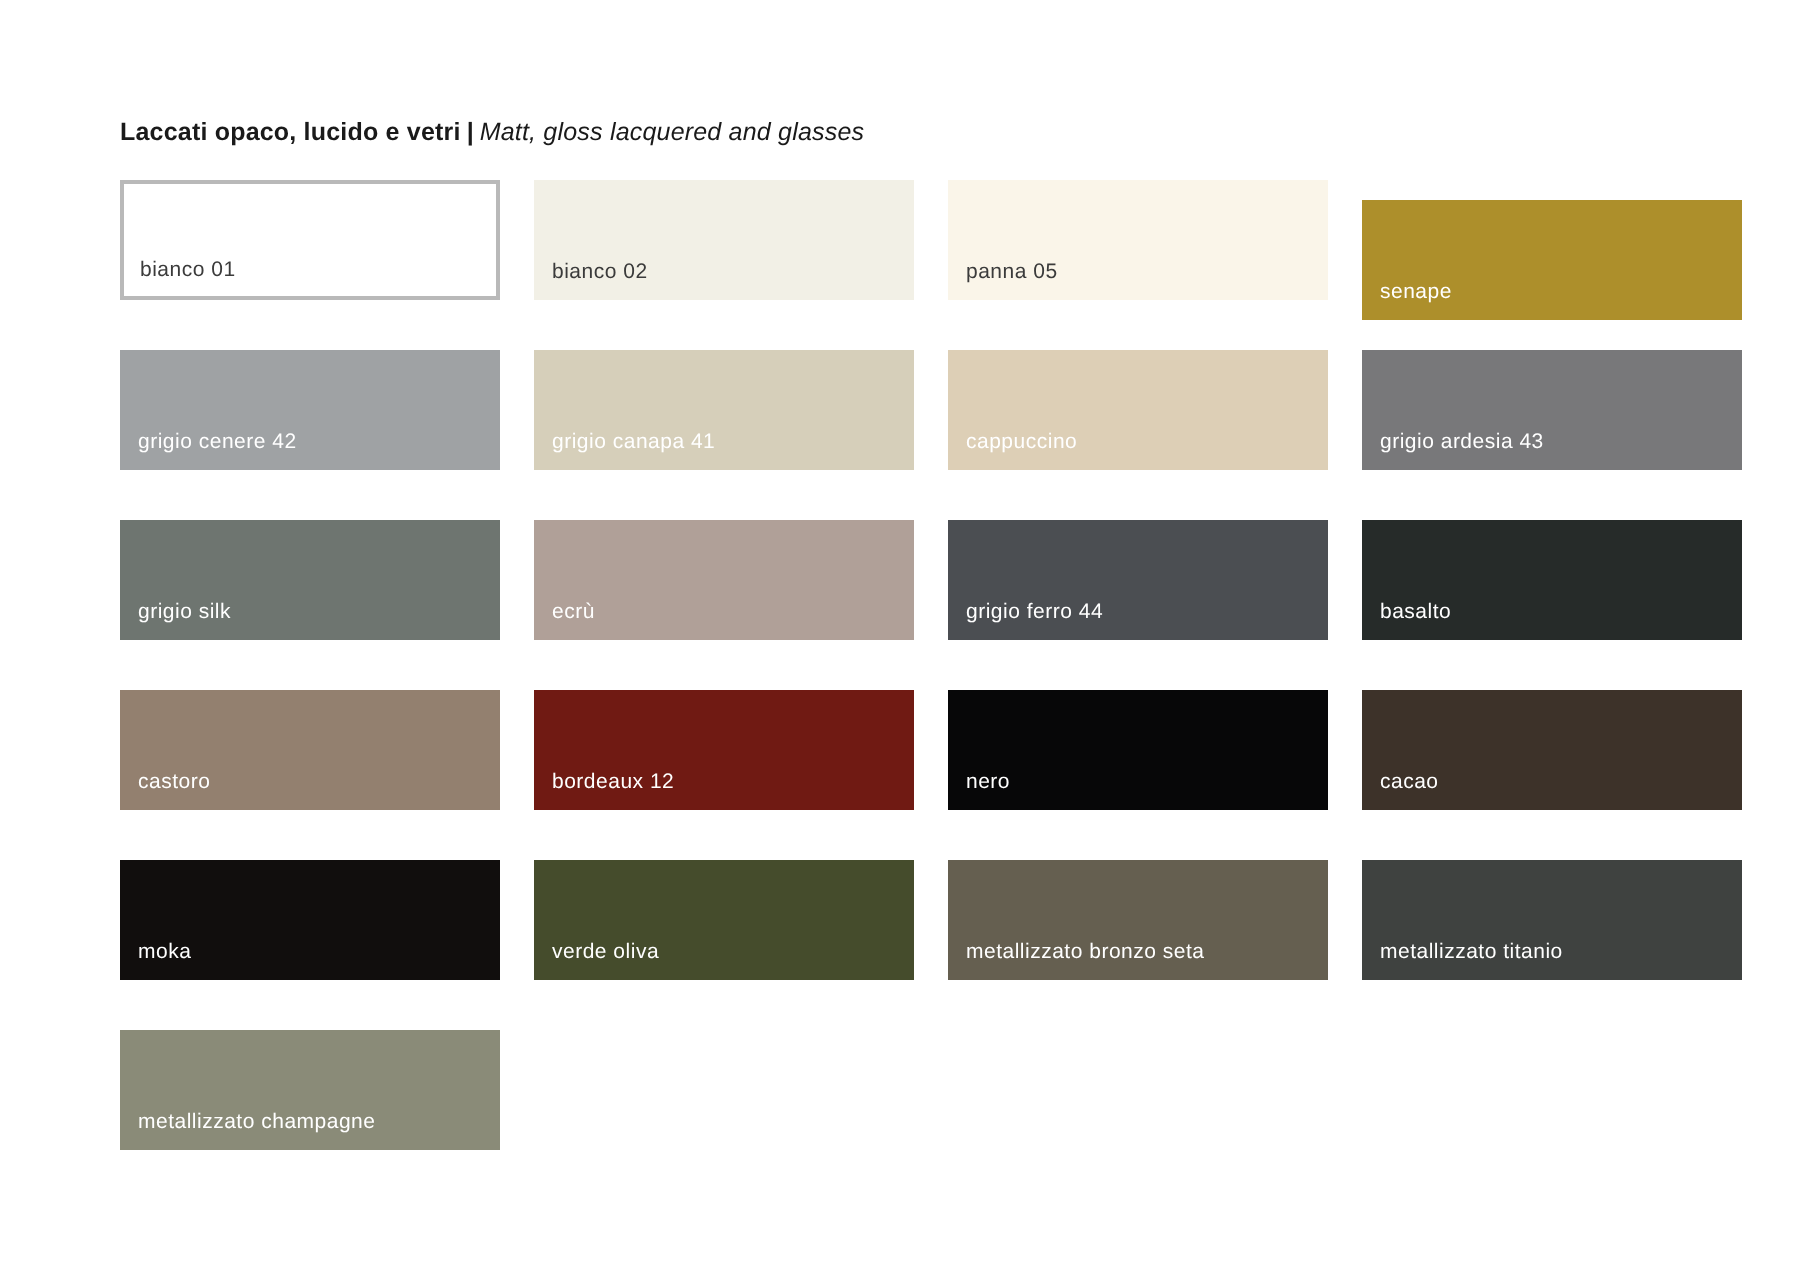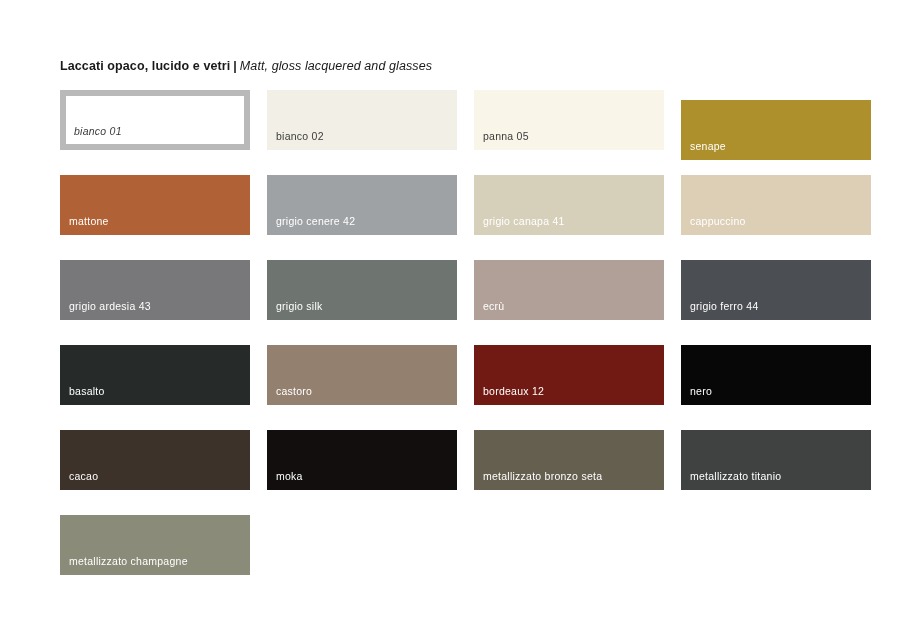--- a/index.html
+++ b/index.html
@@ -61,22 +61,21 @@
   }
 
   .swatch {
     position: relative;
     width: 190px;
     height: 60px;
     box-sizing: border-box;
     overflow: hidden;
   }
   .swatch.outlined {
-    border: 6px solid #4d7c0f;
-    font-style: italic;
+    border: 2px solid #4d7c0f;
   }
 
   .swatch-label {
     position: absolute;
     left: 9px;
     bottom: 7px;
     font-size: 10.5px;
     line-height: 13px;
     letter-spacing: 0.25px;
     white-space: nowrap;
@@ -105,23 +104,20 @@
       </div>
       <div class="swatch" style="background-color: rgb(242, 240, 230);">
         <span class="swatch-label label-dark">bianco 02</span>
       </div>
       <div class="swatch" style="background-color: rgb(250, 245, 233);">
         <span class="swatch-label label-dark">panna 05</span>
       </div>
       <div class="swatch" style="background-color: rgb(173, 143, 43); margin-top: 10px;">
         <span class="swatch-label label-light">senape</span>
       </div>
-      <div class="swatch" style="background-color: rgb(176, 98, 54);">
-        <span class="swatch-label label-light">mattone</span>
-      </div>
       <div class="swatch" style="background-color: rgb(159, 162, 164); padding-left: 32px;">
         <span class="swatch-label label-light">grigio cenere 42</span>
       </div>
       <div class="swatch" style="background-color: rgb(214, 207, 186);">
         <span class="swatch-label label-light">grigio canapa 41</span>
       </div>
       <div class="swatch" style="background-color: rgb(221, 207, 182);">
         <span class="swatch-label label-light">cappuccino</span>
       </div>
       <div class="swatch" style="background-color: rgb(120, 120, 122);">
@@ -147,20 +143,23 @@
       </div>
       <div class="swatch" style="background-color: rgb(7, 7, 8);">
         <span class="swatch-label label-light">nero</span>
       </div>
       <div class="swatch" style="background-color: rgb(61, 50, 41);">
         <span class="swatch-label label-light">cacao</span>
       </div>
       <div class="swatch" style="background-color: rgb(17, 14, 13);">
         <span class="swatch-label label-light">moka</span>
       </div>
+      <div class="swatch" style="background-color: rgb(69, 76, 44);">
+        <span class="swatch-label label-light">verde oliva</span>
+      </div>
       <div class="swatch" style="background-color: rgb(101, 95, 80);">
         <span class="swatch-label label-light">metallizzato bronzo seta</span>
       </div>
       <div class="swatch" style="background-color: rgb(63, 66, 64);">
         <span class="swatch-label label-light">metallizzato titanio</span>
       </div>
       <div class="swatch" style="background-color: rgb(138, 139, 120);">
         <span class="swatch-label label-light">metallizzato champagne</span>
       </div>
       <div class="empty-cell"></div>

